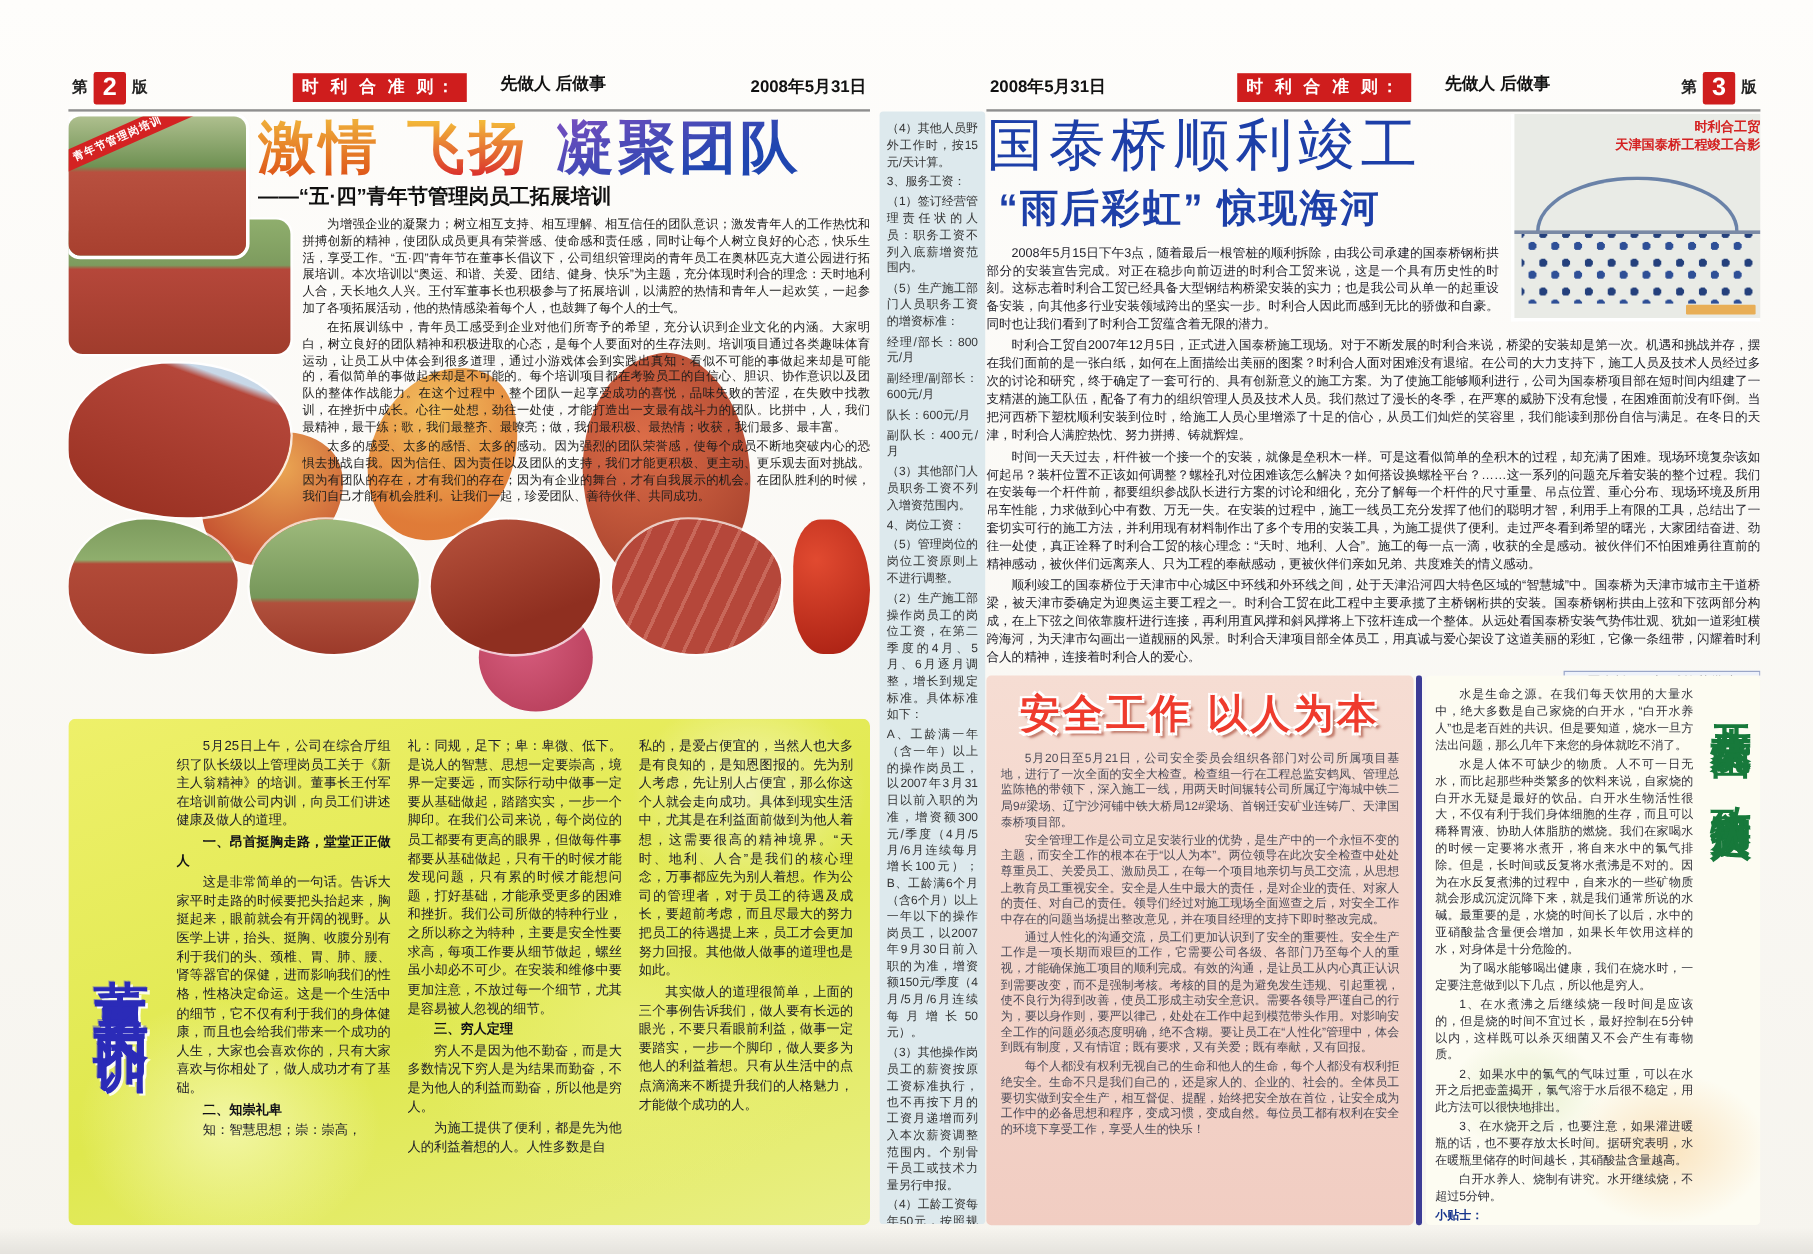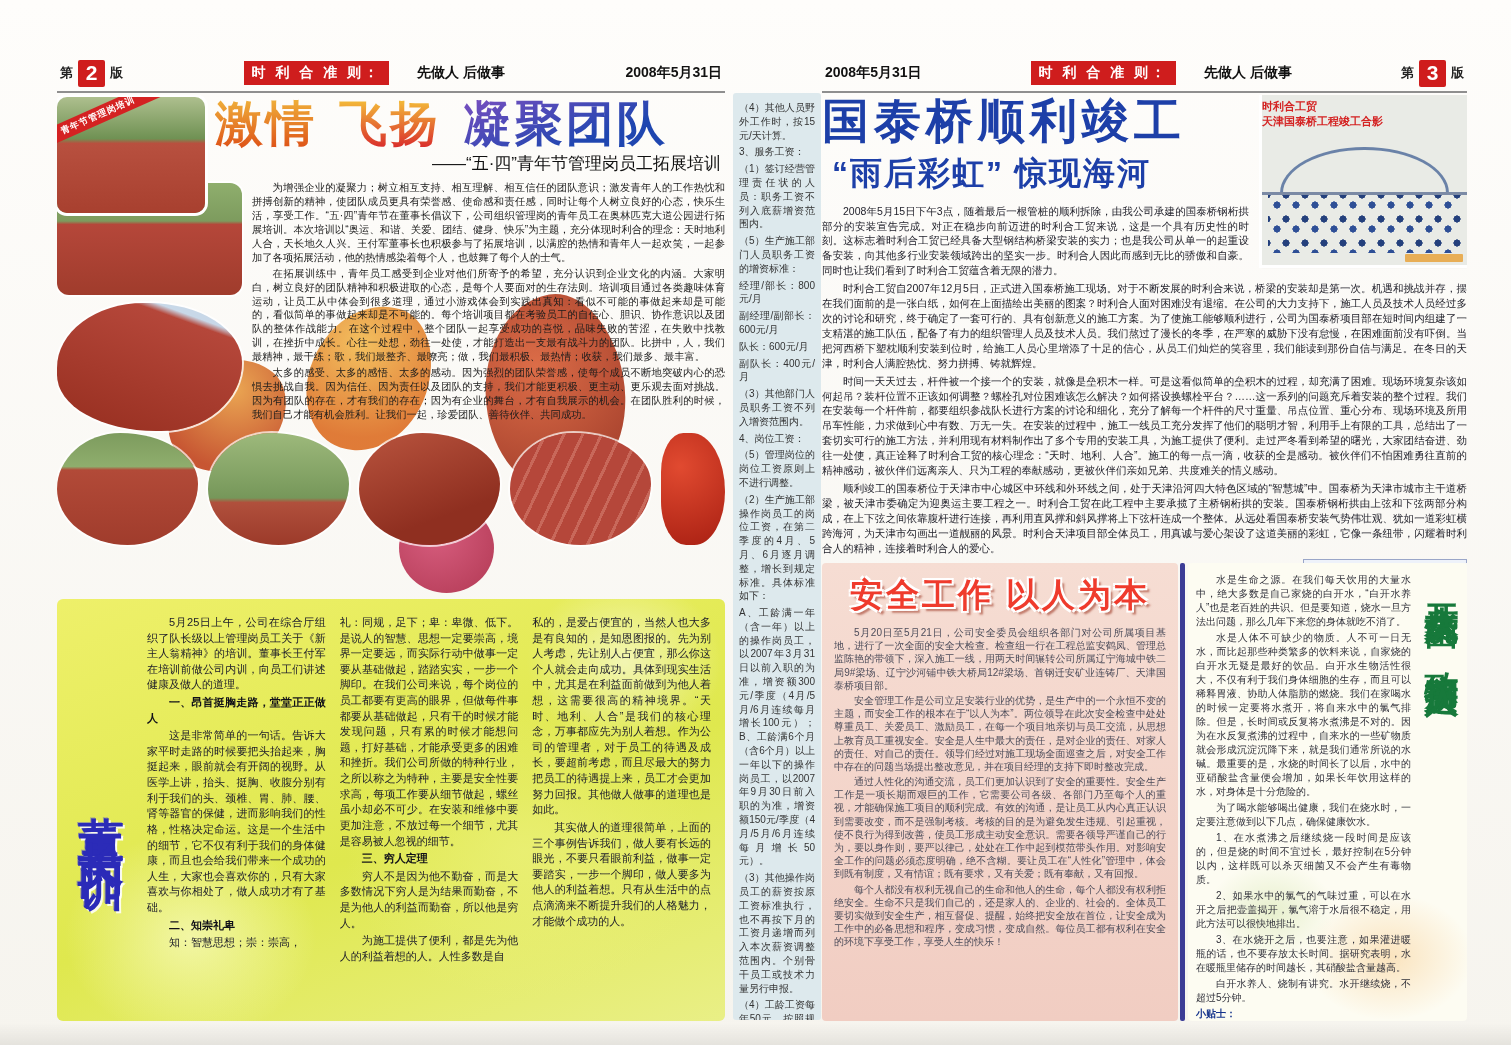--- a/index.html
+++ b/index.html
@@ -7,39 +7,39 @@
 body{font-family:"Liberation Sans","DejaVu Sans",sans-serif;background:#fbfaf6;position:relative;overflow:hidden;color:#1c1c1c}
 .sheet{position:absolute;inset:0;background:linear-gradient(#fefdfb,#f6f4ee)}
 .sheet:after{content:"";position:absolute;left:0;right:0;bottom:0;height:22px;background:linear-gradient(rgba(0,0,0,0),rgba(0,0,0,.07))}
 .page{position:absolute;top:55px;height:966px}
 .p2{left:57px;width:668px}
 .p3{left:822px;width:645px}
 
 .phead{height:38px;display:flex;align-items:center;justify-content:space-between;border-bottom:2px solid #8f8f8f;padding:0 3px}
 .pnum{display:flex;align-items:center;gap:5px;font-size:13px;font-weight:bold;color:#222}
 .pnum .box{width:27px;height:27px;background:#cf1d1d;color:#fff;font-size:21px;font-weight:bold;display:flex;align-items:center;justify-content:center;border-radius:2px}
-.motto{display:flex;align-items:center;gap:28px;font-size:14px;font-weight:bold;color:#111}
+.motto{display:flex;gap:28px;font-size:14px;font-weight:bold;color:#111}
 .motto .tag{background:#cf1d1d;color:#fff;padding:3px 8px;letter-spacing:3px;font-size:14px}
 .pdate{font-size:14px;font-weight:bold;color:#111}
 
 .feature{position:absolute;left:0;top:40px;width:668px;height:502px;overflow:hidden}
 .leaf{position:absolute;border-radius:58% 42% 55% 45%/55% 48% 52% 45%;z-index:0;opacity:.88}
 .leaf1{left:253px;top:208px;width:118px;height:150px;background:radial-gradient(circle at 35% 30%,#f2b84a,#dc6a1e 72%);transform:rotate(18deg)}
 .leaf2{left:428px;top:200px;width:140px;height:196px;background:radial-gradient(circle at 40% 35%,#d85a30,#a02c14 75%);transform:rotate(-10deg)}
 .leaf3{left:118px;top:258px;width:104px;height:124px;background:radial-gradient(circle at 40% 30%,#e89a3c,#c04018 75%);transform:rotate(40deg)}
 .leaf4{left:342px;top:408px;width:95px;height:90px;border-radius:50%;background:radial-gradient(circle at 40% 35%,#d2486e,#a81f3e)}
 .photoA{position:absolute;left:0;top:2px;width:148px;height:116px;border-radius:10px;overflow:hidden;z-index:2;box-shadow:0 0 0 3px #fff,0 1px 3px rgba(0,0,0,.25)}
 .ph-track{background:linear-gradient(180deg,#aebf8e 0,#6f9153 36%,#b8503f 40%,#a8402f 100%)}
 .ribbon{position:absolute;left:-38px;top:10px;width:158px;transform:rotate(-24deg);background:#d42222;color:#fff;font-size:9px;font-weight:bold;text-align:center;padding:2px 0;letter-spacing:1px}
 .fhead{margin-left:158px;position:relative;z-index:2;padding-top:4px}
 .ftitle{font-size:48px;font-weight:900;letter-spacing:3px;line-height:1.05;white-space:nowrap}
 .ftitle .t1{background:linear-gradient(180deg,#f0b43c,#dd4f16);-webkit-background-clip:text;background-clip:text;color:transparent}
 .ftitle .t2{background:linear-gradient(180deg,#f5c53a,#d8262b);-webkit-background-clip:text;background-clip:text;color:transparent;margin:0 6px}
 .ftitle .t3{background:linear-gradient(160deg,#7a4fc0,#1f46b0 70%);-webkit-background-clip:text;background-clip:text;color:transparent}
-.fsub{font-size:17px;font-weight:normal;color:#101010;text-align:right;margin-top:3px;padding-right:4px}
+.fsub{font-size:17px;font-weight:bold;color:#101010;text-align:left;margin-top:3px;padding-right:4px}
 .fbody{position:relative;z-index:1;margin-top:6px;font-size:10.3px;line-height:1.35;text-align:justify;color:#1b1b1b}
 .fbody p{text-indent:2em;margin-bottom:2px}
 .photostrip{float:left;width:185px;margin:2px 10px 2px 0;display:flex;flex-direction:column;gap:8px}
 .pb{overflow:hidden;box-shadow:0 0 0 2px rgba(255,255,255,.8)}
 .pb1{height:112px;border-radius:12px;background:linear-gradient(180deg,#8fae6d 0,#7d9b5e 34%,#b5473a 37%,#a03c2c 100%)}
 .pb2{height:128px;border-radius:48% 52% 45% 55%/52% 48% 55% 45%;background:linear-gradient(200deg,#c8d8e8 0 16%,#b5473a 20%,#962e1f 100%)}
 .collage{clear:both;display:flex;gap:10px;height:112px;margin-top:4px;position:relative;z-index:2}
 .cph{flex:1;border-radius:45% 55% 50% 50%/50% 45% 55% 50%;overflow:hidden;box-shadow:0 0 0 2px rgba(255,255,255,.7)}
 .c1{background:linear-gradient(180deg,#7d9b5e 0,#8fae6d 30%,#b24a38 33%,#a03c2c 100%)}
 .c2{background:linear-gradient(180deg,#9db97b,#76975a 58%,#b0503c 62%,#9c3a2a)}
@@ -55,24 +55,24 @@
 .vtitle{writing-mode:vertical-rl;text-orientation:upright;font-size:46px;font-weight:900;color:#2b2bb8;letter-spacing:12px;line-height:1;align-self:center;text-shadow:2px 2px 0 rgba(255,255,255,.85),-1px -1px 0 rgba(90,90,200,.5);flex:none;padding:4px 8px}
 .ncol{flex:1;font-size:11px;line-height:1.42;text-align:justify;color:#20202a;overflow:hidden}
 .ncol p{text-indent:2em;margin-bottom:2px}
 .ncol p.sub{font-weight:bold;color:#101018}
 .ncol p.noindent{text-indent:0}
 
 .strip{position:absolute;left:733px;top:93px;width:88px;height:927px;background:#dde9ed;padding:8px 6px;font-size:10px;line-height:1.38;color:#333;overflow:hidden;border-radius:3px}
 .strip p{margin-bottom:3px;text-align:justify}
 
 .bridge{position:absolute;left:0;top:40px;width:645px;height:468px;overflow:hidden}
-.h1{font-size:47px;font-weight:700;color:#1d3fa8;letter-spacing:5px;line-height:1.12;margin-right:215px;white-space:nowrap}
+.h1{font-size:47px;font-weight:400;color:#1d3fa8;letter-spacing:5px;line-height:1.12;margin-right:215px;white-space:nowrap}
 .h2{font-size:32px;font-weight:900;color:#1d3fa8;letter-spacing:2px;margin:4px 215px 8px 10px;white-space:nowrap}
 .bphoto{position:absolute;right:0;top:0;width:205px;height:170px;background:#e9ebe6;box-shadow:0 0 0 3px #fff,0 1px 3px rgba(0,0,0,.25)}
-.bcap{color:#d42222;font-weight:bold;font-size:11px;text-align:left;line-height:1.35;padding-top:4px;position:relative;z-index:2}
+.bcap{color:#d42222;font-weight:bold;font-size:11px;text-align:right;line-height:1.35;padding-top:4px;position:relative;z-index:2}
 .arch{position:absolute;left:9%;top:52px;width:82%;height:46px;border:3px solid #6a82a8;border-bottom:none;border-radius:50% 50% 0 0/100% 100% 0 0}
 .deck{position:absolute;left:0;top:97px;width:100%;height:3px;background:#7b8aa5}
 .crowd{position:absolute;left:6px;right:6px;top:100px;height:58px;
 background-image:radial-gradient(circle 5px at 9px 10px,#2e4f96 70%,rgba(0,0,0,0) 72%),radial-gradient(circle 5px at 9px 10px,#24407c 70%,rgba(0,0,0,0) 72%);
 background-size:19px 24px,19px 24px;background-position:0 0,9px 14px}
 .stamp{position:absolute;right:4px;bottom:3px;width:58px;height:8px;background:#e8a33c;opacity:.85;border-radius:1px}
 .abody{font-size:10.5px;line-height:1.42;text-align:justify;color:#22222c}
 .abody .spacer{float:right;width:218px;height:66px}
 .abody p{text-indent:2em;margin-bottom:3px}
 .byrow{text-align:right;margin-top:4px}
@@ -244,21 +244,21 @@
           <p>每个人都没有权利无视自己的生命和他人的生命，每个人都没有权利拒绝安全。生命不只是我们自己的，还是家人的、企业的、社会的。全体员工要切实做到安全生产，相互督促、提醒，始终把安全放在首位，让安全成为工作中的必备思想和程序，变成习惯，变成自然。每位员工都有权利在安全的环境下享受工作，享受人生的快乐！</p>
         </div>
     </div>
 
     <div class="vdiv"></div>
 
     <div class="health">
       <div class="hbody">
           <p>水是生命之源。在我们每天饮用的大量水中，绝大多数是自己家烧的白开水，“白开水养人”也是老百姓的共识。但是要知道，烧水一旦方法出问题，那么几年下来您的身体就吃不消了。</p>
           <p>水是人体不可缺少的物质。人不可一日无水，而比起那些种类繁多的饮料来说，自家烧的白开水无疑是最好的饮品。白开水生物活性很大，不仅有利于我们身体细胞的生存，而且可以稀释胃液、协助人体脂肪的燃烧。我们在家喝水的时候一定要将水煮开，将自来水中的氯气排除。但是，长时间或反复将水煮沸是不对的。因为在水反复煮沸的过程中，自来水的一些矿物质就会形成沉淀沉降下来，就是我们通常所说的水碱。最重要的是，水烧的时间长了以后，水中的亚硝酸盐含量便会增加，如果长年饮用这样的水，对身体是十分危险的。</p>
-          <p>为了喝水能够喝出健康，我们在烧水时，一定要注意做到以下几点，确保健康饮水。</p>
+          <p>为了喝水能够喝出健康，我们在烧水时，一定要注意做到以下几点，所以他是穷人。</p>
           <p>1、在水煮沸之后继续烧一段时间是应该的，但是烧的时间不宜过长，最好控制在5分钟以内，这样既可以杀灭细菌又不会产生有毒物质。</p>
           <p>2、如果水中的氯气的气味过重，可以在水开之后把壶盖揭开，氯气溶于水后很不稳定，用此方法可以很快地排出。</p>
           <p>3、在水烧开之后，也要注意，如果灌进暖瓶的话，也不要存放太长时间。据研究表明，水在暖瓶里储存的时间越长，其硝酸盐含量越高。</p>
           <p>白开水养人、烧制有讲究。水开继续烧，不超过5分钟。</p>
           <p class="tipl">小贴士：</p>
         </div>
       <div class="gtitle">
         <span class="g1">开水久烧灭菌</span>
         <span class="g2">致癌物质进入</span>
       </div>

